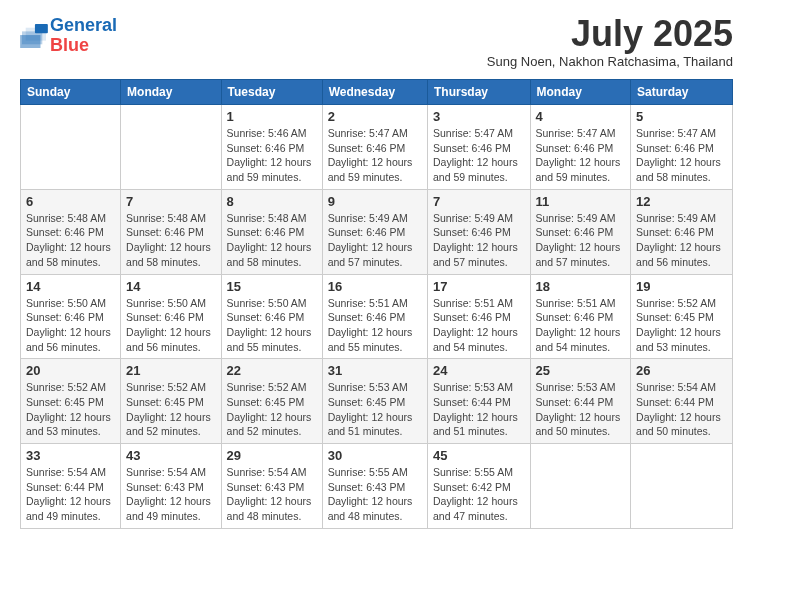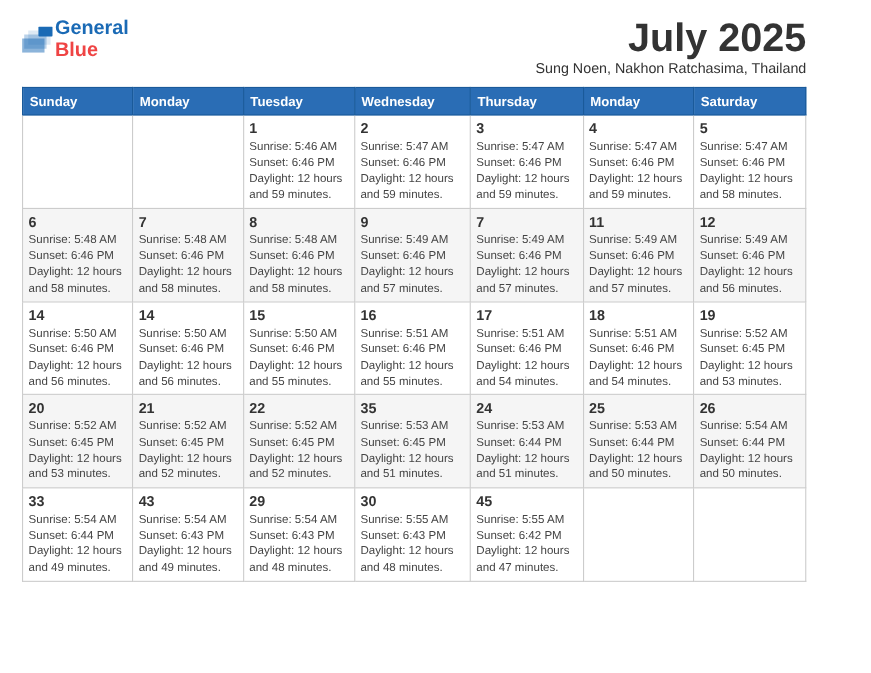--- a/index.html
+++ b/index.html
@@ -264,21 +264,21 @@
 Sunset: 6:45 PM
 Daylight: 12 hours and 52 minutes.</div>
           </td>
           <td>
             <span class="day-num">22</span>
             <div class="day-info" style="white-space: pre-line;">Sunrise: 5:52 AM
 Sunset: 6:45 PM
 Daylight: 12 hours and 52 minutes.</div>
           </td>
           <td>
-            <span class="day-num">35</span>
+            <span class="day-num">31</span>
             <div class="day-info" style="white-space: pre-line;">Sunrise: 5:53 AM
 Sunset: 6:45 PM
 Daylight: 12 hours and 51 minutes.</div>
           </td>
           <td>
             <span class="day-num">24</span>
             <div class="day-info" style="white-space: pre-line;">Sunrise: 5:53 AM
 Sunset: 6:44 PM
 Daylight: 12 hours and 51 minutes.</div>
           </td>

